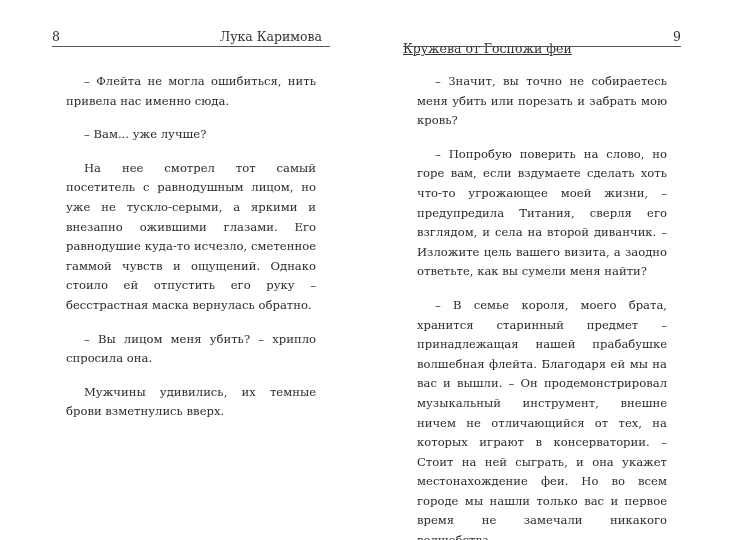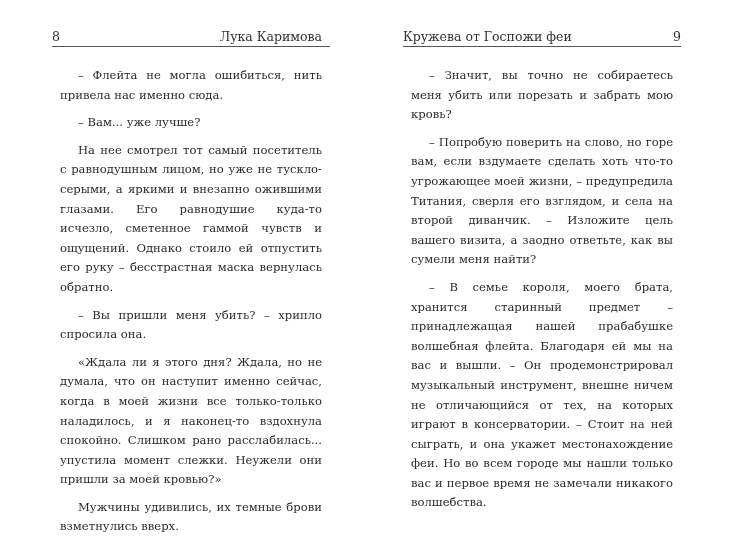--- a/index.html
+++ b/index.html
@@ -10,43 +10,42 @@
   .page.right { left:365px; width:365px; }
   .header { position:absolute; top:29px; font-size:12.5px; color:#333; }
   .rule { position:absolute; top:46px; height:1px; background:#555; }
   .left .header { left:52px; width:278px; }
   .left .rule { left:52px; width:278px; }
   .right .header { left:38px; width:278px; }
   .right .rule { left:38px; width:278px; }
   .header .num { position:absolute; top:0; }
   .left .header .num { left:0; }
   .left .header .title { position:absolute; right:8px; top:0; }
-  .right .header .title { position:absolute; left:0; top:0; }
+  .right .header .title { position:absolute; left:0; top:12px;text-decoration:underline; }
   .right .header .num { right:0; }
   .text { position:absolute; top:58px; font-size:11.6px; line-height:19.6px; text-align:justify; hyphens:auto; }
   .left .text { left:52px; width:278px; }
   .right .text { left:38px; width:278px; }
-  .text p { margin:8px; text-indent:18px; }
+  .text p { margin:14px; text-indent:18px; }
   .text p.noindent { text-indent:0; }
 </style>
 </head>
 <body>
 
 <div class="page left">
   <div class="header">
     <span class="num">8</span>
     <span class="title">Лука Каримова</span>
   </div>
   <div class="rule"></div>
   <div class="text">
     <p class="">– Флейта не могла ошибиться, нить привела нас именно сюда.</p>
     <p>– Вам... уже лучше?</p>
     <p>На нее смотрел тот самый посетитель с равнодушным лицом, но уже не тускло-серыми, а яркими и внезапно ожившими глазами. Его равнодушие куда-то исчезло, сметенное гаммой чувств и ощущений. Однако стоило ей отпустить его руку – бесстрастная маска вернулась обратно.</p>
-    <p>– Вы пришли меня убить? – хрипло спросила она.</p>
-    <p>«Ждала ли я этого дня? Ждала, но не думала, что он наступит именно сейчас, когда в моей жизни все только-только наладилось, и я наконец-то вздохнула спокойно. Слишком рано расслабилась... упустила момент слежки. Неужели они пришли за моей кровью?»</p>
+    <p>– Вы лицом меня убить? – хрипло спросила она.</p>
     <p>Мужчины удивились, их темные брови взметнулись вверх.</p>
 
   </div>
 </div>
 
 <div class="page right">
   <div class="header">
     <span class="title">Кружева от Госпожи феи</span>
     <span class="num">9</span>
   </div>

